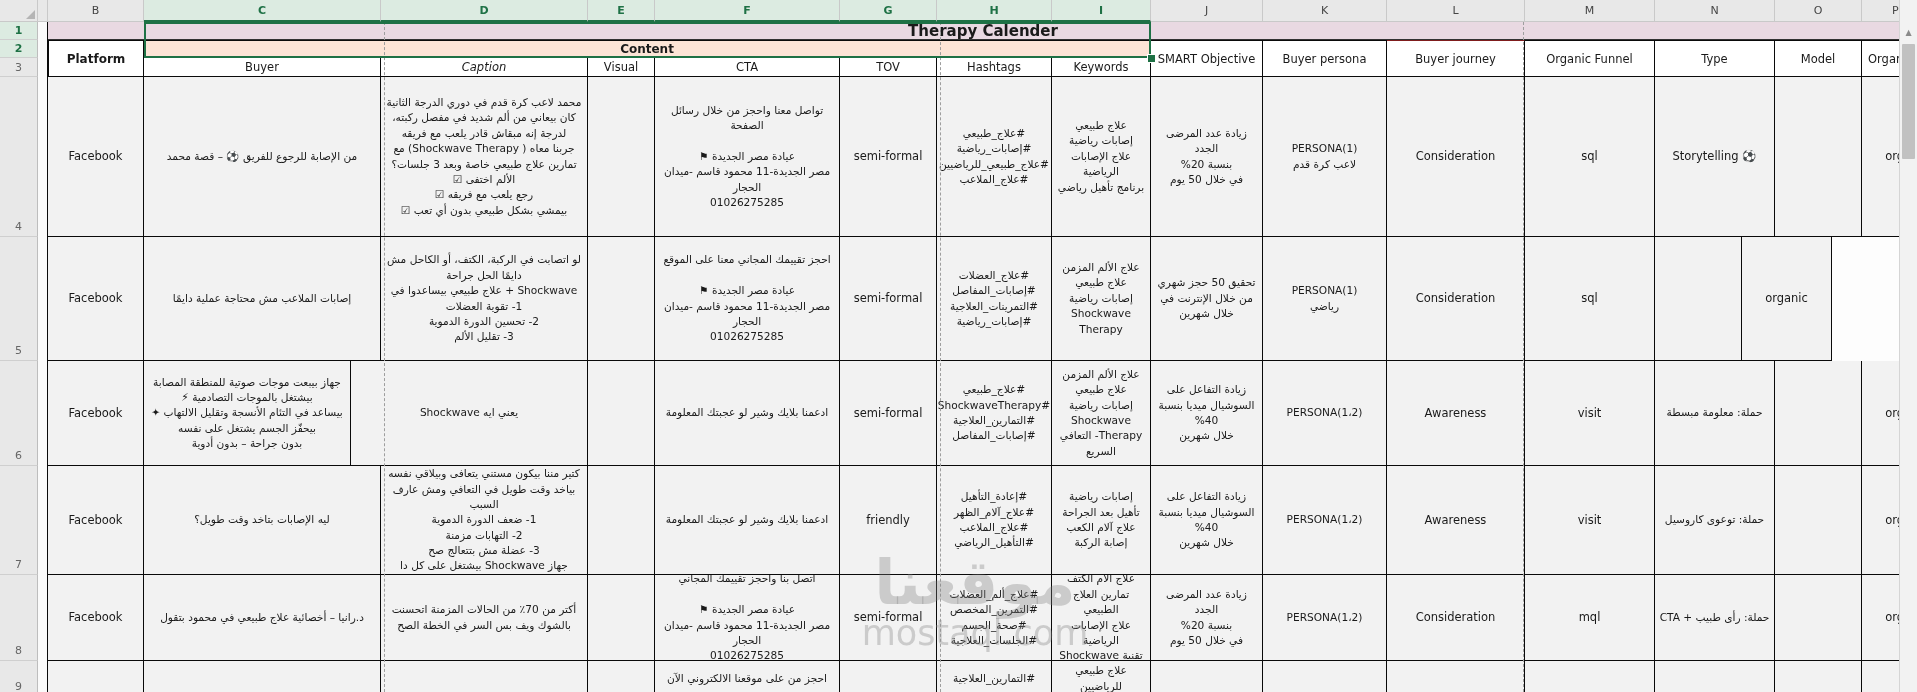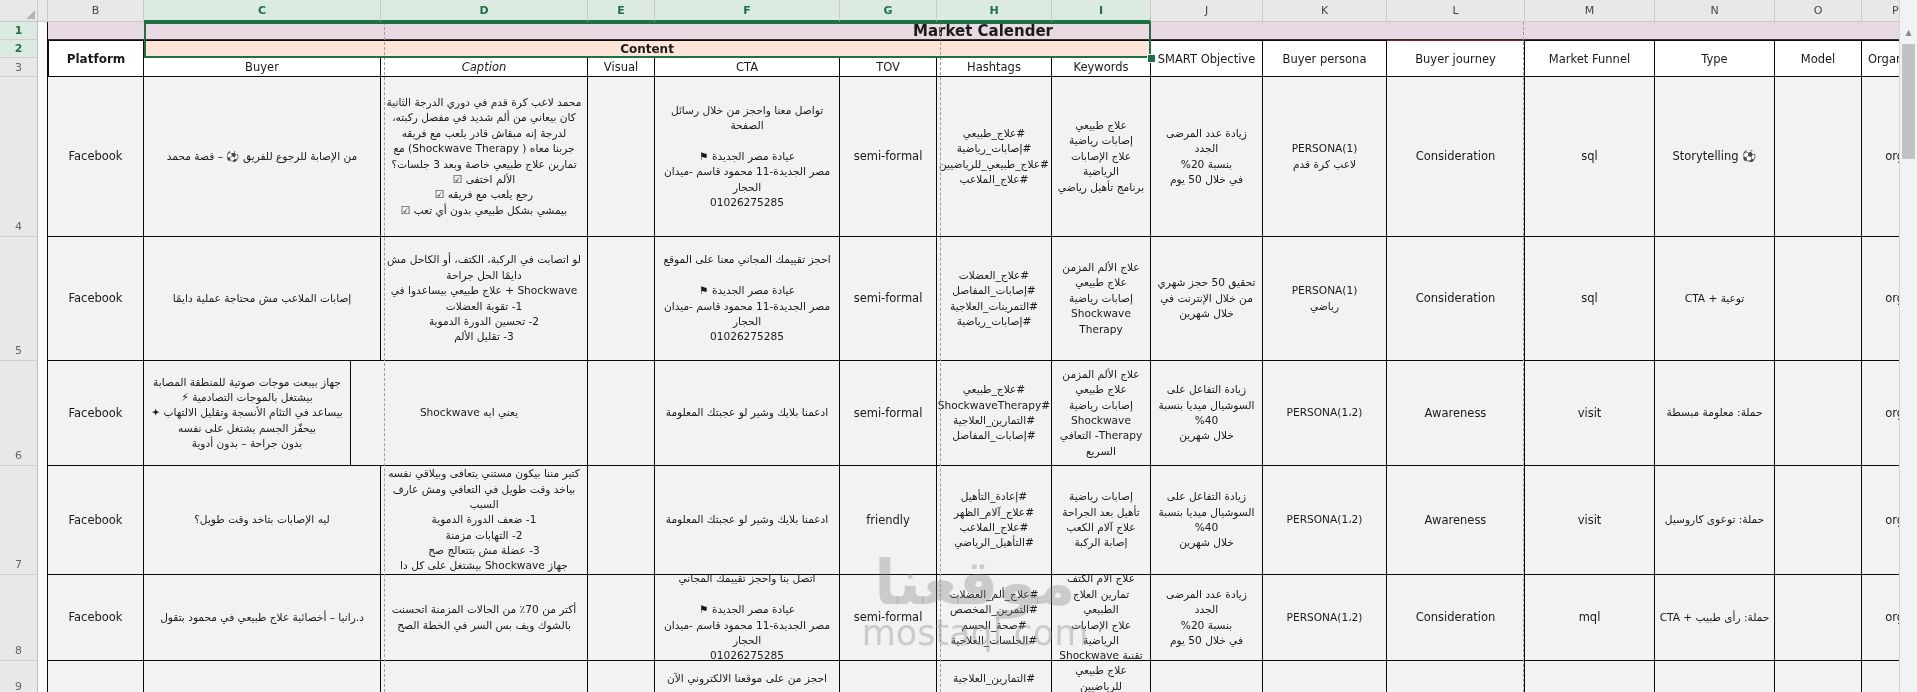--- a/index.html
+++ b/index.html
@@ -89,21 +89,21 @@
       <div class="hcell" style="width: 130px;">M</div>
       <div class="hcell" style="width: 120px;">N</div>
       <div class="hcell" style="width: 87px;">O</div>
       <div class="hcell letter-p" style="width: 90px;">P</div>
     </div>
 
   <div class="band" style="margin-top:22px;height:18px;">
     <div class="gut selrow">1</div>
     <div class="cola"></div>
     <div class="titleband" style="width:1870px;">
-      <span>Market Calender</span>
+      <span>Therapy Calender</span>
     </div>
   </div>
 
   <div class="band" style="height:37px;">
     <div style="display:flex;flex-direction:column;flex:none;">
       <div class="gut selrow" style="height:18px;width:38px;">2</div>
       <div class="gut" style="height:19px;width:38px;">3</div>
     </div>
     <div class="cola"></div>
     <div class="cell hdr-bold" style="width:96px;border-left:1px solid #0a0a0a;border-top:1px solid #0a0a0a;">Platform</div>
@@ -115,21 +115,21 @@
         <div class="cell hdr" style="width:67px;">Visual</div>
         <div class="cell hdr" style="width:185px;">CTA</div>
         <div class="cell hdr" style="width:97px;">TOV</div>
         <div class="cell hdr" style="width:115px;">Hashtags</div>
         <div class="cell hdr" style="width:99px;">Keywords</div>
       </div>
     </div>
     <div class="cell hdr" style="width:112px;border-top:1px solid #0a0a0a;">SMART Objective</div>
     <div class="cell hdr" style="width:124px;border-top:1px solid #0a0a0a;">Buyer persona</div>
     <div class="cell hdr" style="width:138px;border-top:1px solid #7f1d1d;">Buyer journey</div>
-    <div class="cell hdr" style="width:130px;border-top:1px solid #0a0a0a;">Market Funnel</div>
+    <div class="cell hdr" style="width:130px;border-top:1px solid #0a0a0a;">Organic Funnel</div>
     <div class="cell hdr" style="width:120px;border-top:1px solid #0a0a0a;">Type</div>
     <div class="cell hdr" style="width:87px;border-top:1px solid #0a0a0a;">Model</div>
     <div class="cell hdr p-left" style="width:90px;border-top:1px solid #0a0a0a;">Organic</div>
   </div>
 
   <div id="rows">
       <div class="drow" style="height: 160px;">
         <div class="gut bottom" style="width: 38px;">4</div>
         <div class="cola"></div>
         <div class="dcell lat" dir="ltr" style="width: 96px;">Facebook</div>
@@ -188,21 +188,20 @@
 #إصابات_رياضية</div>
         <div class="dcell" dir="rtl" style="width: 99px;">علاج الألم المزمن
 علاج طبيعي
 إصابات رياضية
 Shockwave Therapy</div>
         <div class="dcell" dir="rtl" style="width: 112px;">تحقيق 50 حجز شهري من خلال الإنترنت في خلال شهرين</div>
         <div class="dcell" dir="rtl" style="width: 124px;">PERSONA(1)
 رياضي</div>
         <div class="dcell lat" dir="ltr" style="width: 138px;">Consideration</div>
         <div class="dcell lat" dir="ltr" style="width: 130px;">sql</div>
-        <div class="dcell" dir="rtl" style="width: 120px;">توعية + CTA</div>
         <div class="dcell lat" dir="ltr" style="width: 87px;"></div>
         <div class="dcell lat p-left" dir="ltr" style="width: 90px;">organic</div>
       </div>
       <div class="drow" style="height: 105px;">
         <div class="gut bottom" style="width: 38px;">6</div>
         <div class="cola"></div>
         <div class="dcell lat" dir="ltr" style="width: 96px;">Facebook</div>
         <div class="dcell" dir="rtl" style="width: 207px;">جهاز بيبعت موجات صوتية للمنطقة المصابة
 بيشتغل بالموجات التصادمية ⚡
 بيساعد في التئام الأنسجة وتقليل الالتهاب ✦

